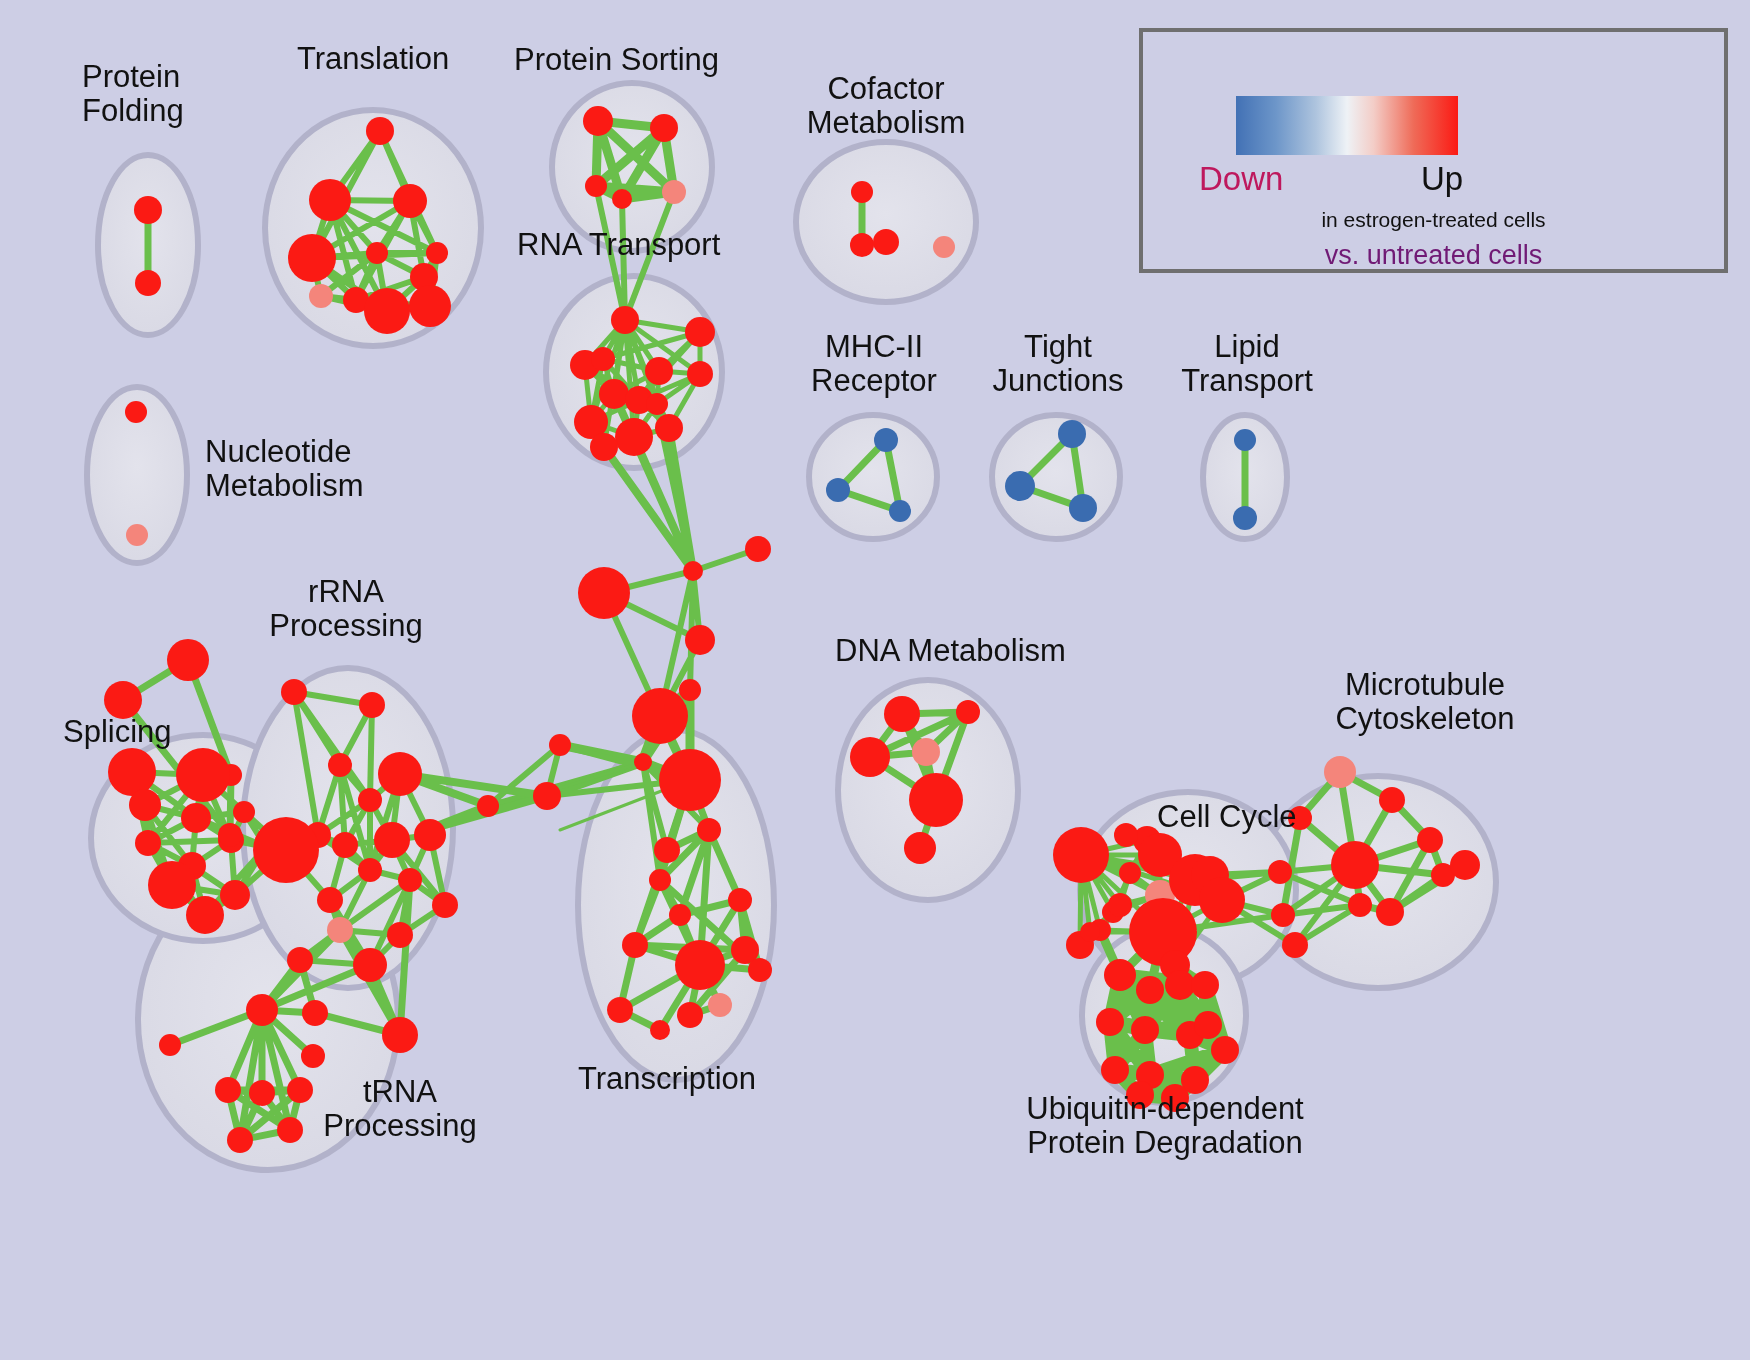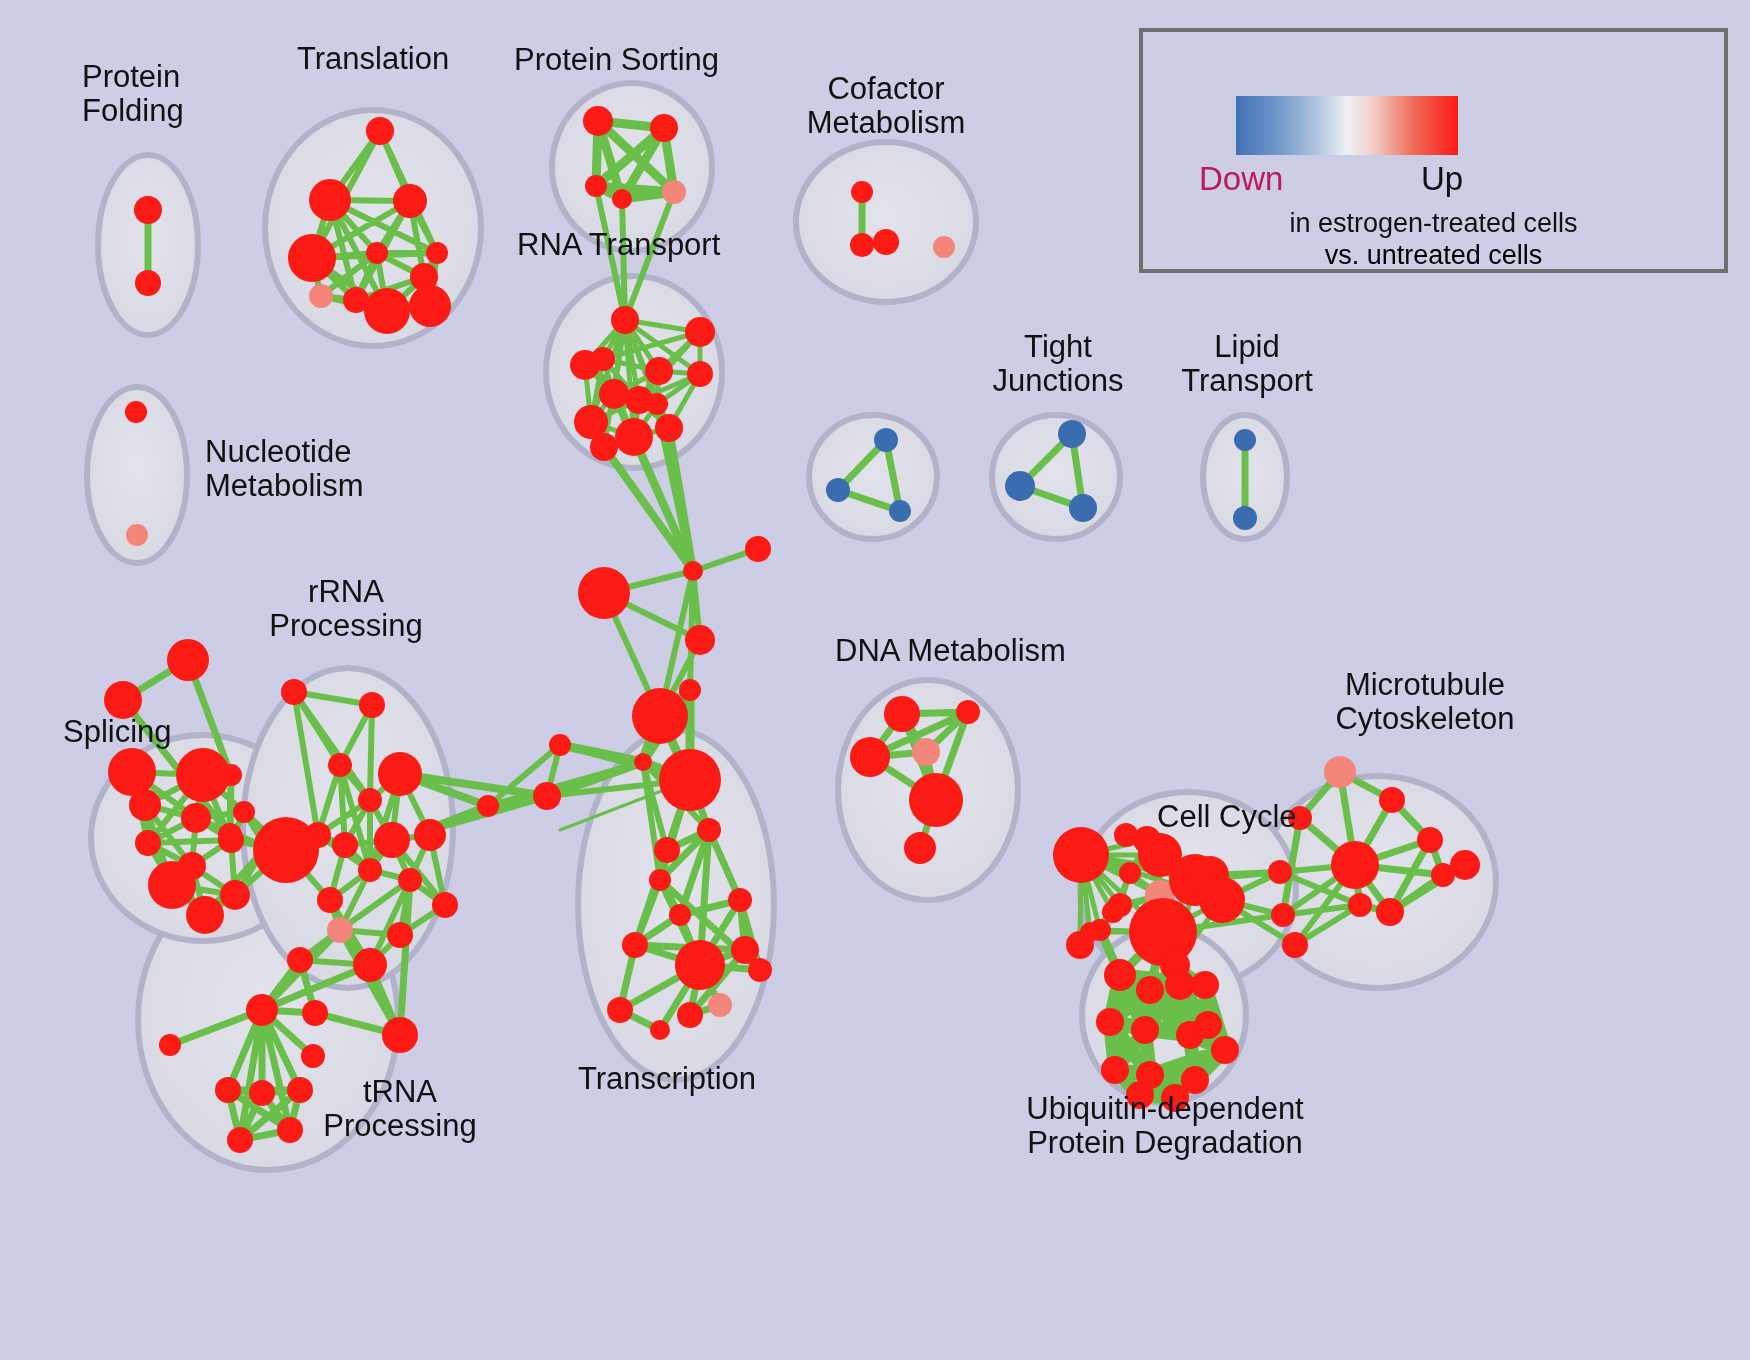--- a/index.html
+++ b/index.html
@@ -12,22 +12,22 @@
   .clabel.c{text-align:center;}
   #legend{position:absolute;left:1139px;top:28px;width:589px;height:245px;
           border:4px solid #6f6f6f;background:#cdcee5;box-sizing:border-box;}
   #legend .ltitle{position:absolute;left:0;right:0;top:12px;text-align:center;
           font-size:33px;color:#111;}
   #legend .bar{position:absolute;left:93px;top:64px;width:222px;height:59px;
           background:linear-gradient(to right,#4271b5 0%,#6d96c9 18%,#aec4de 36%,
           #eef2f6 50%,#f3cdc7 62%,#ef6b58 80%,#fb1a14 100%);}
   #legend .dn{position:absolute;left:56px;top:128px;font-size:33px;color:#be185d;}
   #legend .up{position:absolute;left:278px;top:128px;font-size:33px;color:#111;}
-  #legend .l1{position:absolute;left:0;right:0;top:176px;text-align:center;font-size:27px;color:#111;}
-  #legend .l2{position:absolute;left:0;right:0;top:208px;text-align:center;font-size:27px;color:#000000;}
+  #legend .l1{position:absolute;left:0;right:0;top:176px;text-align:center;font-size:21px;color:#111;}
+  #legend .l2{position:absolute;left:0;right:0;top:208px;text-align:center;font-size:27px;color:#701a75;}
 </style>
 </head>
 <body>
 
 <div id="stage">
 
 <svg id="net" viewBox="0 0 1750 1360">
   <defs>
     <radialGradient id="hullg" cx="50%" cy="45%" r="70%">
       <stop offset="0%" stop-color="#e3e3ec"></stop>
@@ -454,20 +454,22 @@
 
 <div class="clabel" style="left:82px;top:60px;">Protein
 Folding</div>
 <div class="clabel" style="left:297px;top:42px;">Translation</div>
 <div class="clabel" style="left:514px;top:43px;">Protein Sorting</div>
 <div class="clabel" style="left:517px;top:228px;">RNA Transport</div>
 <div class="clabel c" style="left:786px;top:72px;width:200px;">Cofactor
 Metabolism</div>
 <div class="clabel" style="left:205px;top:435px;">Nucleotide
 Metabolism</div>
+<div class="clabel c" style="left:788px;top:330px;width:172px;">MHC-II
+Receptor</div>
 <div class="clabel c" style="left:978px;top:330px;width:160px;">Tight
 Junctions</div>
 <div class="clabel c" style="left:1167px;top:330px;width:160px;">Lipid
 Transport</div>
 <div class="clabel" style="left:63px;top:715px;">Splicing</div>
 <div class="clabel c" style="left:248px;top:575px;width:196px;">rRNA
 Processing</div>
 <div class="clabel c" style="left:300px;top:1075px;width:200px;">tRNA
 Processing</div>
 <div class="clabel" style="left:578px;top:1062px;">Transcription</div>

